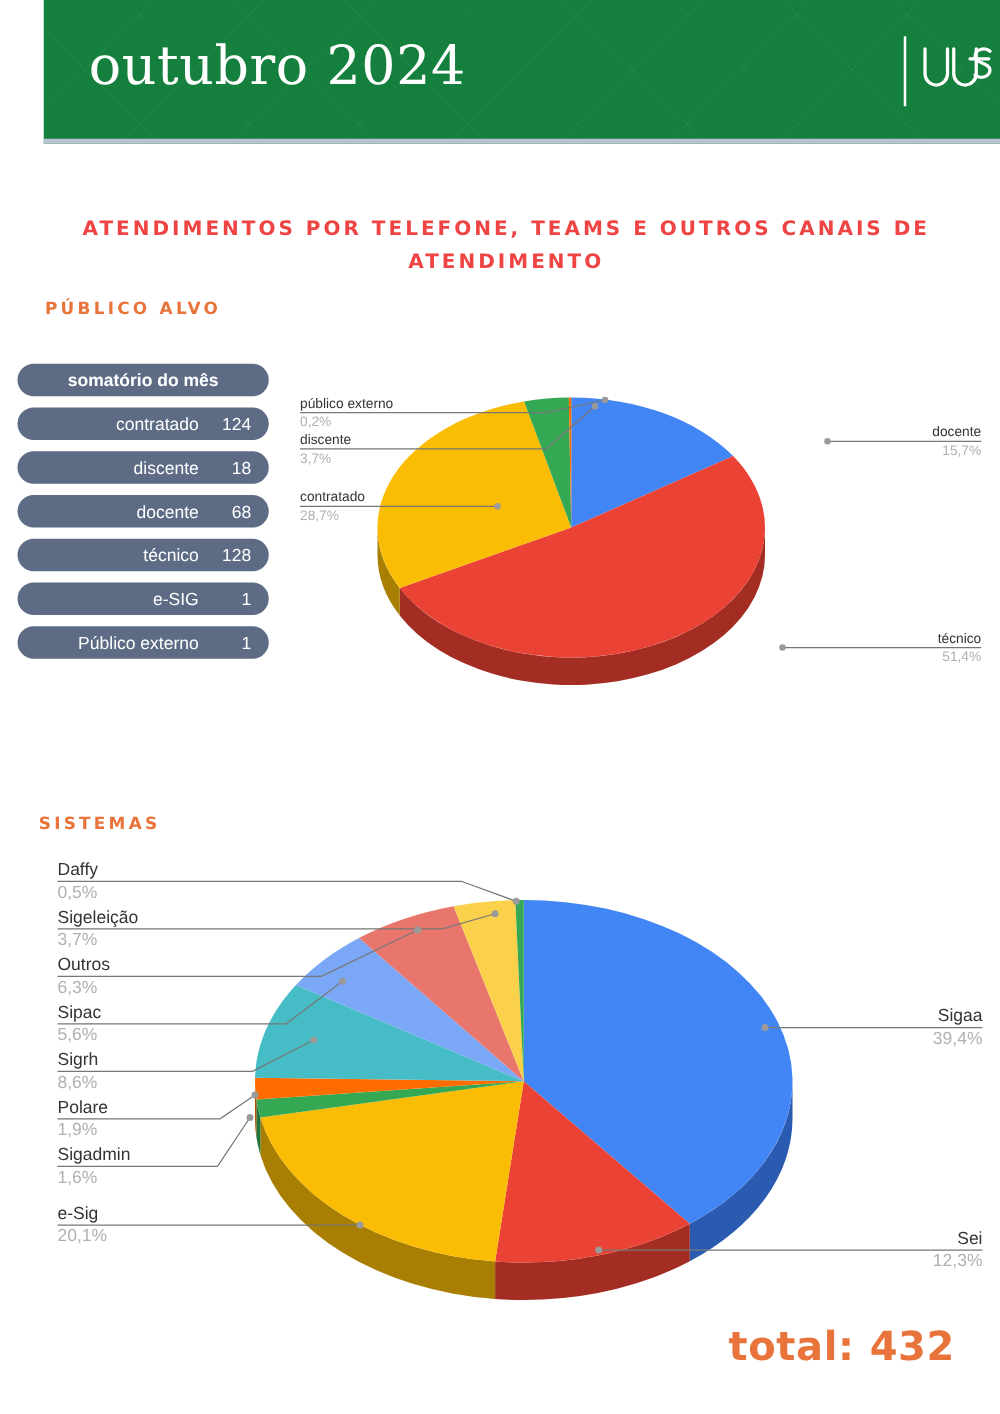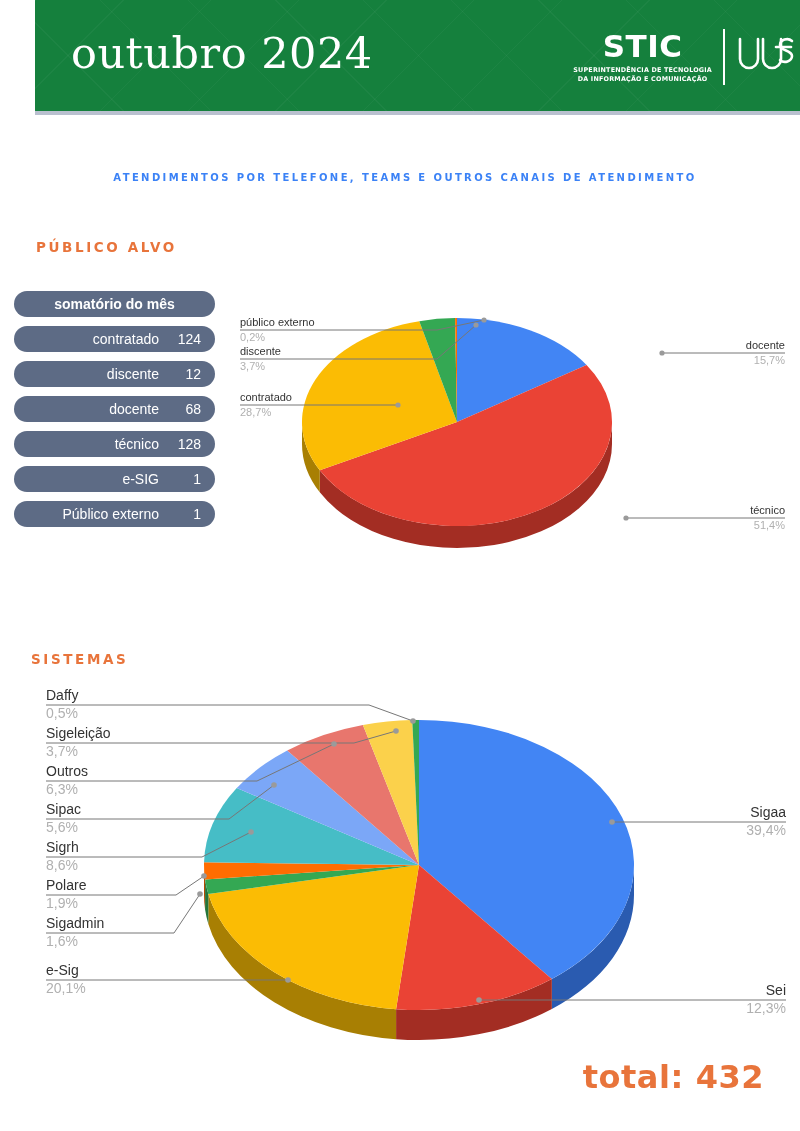--- a/index.html
+++ b/index.html
@@ -64,22 +64,22 @@
   }
   .logo-divider { width: 2px; height: 56px; background: #fff; }
   .logo-ufs { padding-left: 10px; }
 
   
   .chart-title {
     position: absolute;
     left: 60px; top: 170px;
     width: 690px;
     text-align: center;
-    color: #3b82f6;
-    font-size: 10px;
+    color: #ef4444;
+    font-size: 16px;
     font-weight: 700;
     letter-spacing: 2.4px;
     line-height: 1.65;
     font-family: "DejaVu Sans", sans-serif;
   }
   .section-label {
     position: absolute;
     color: #E8743B;
     font-size: 13.5px;
     font-weight: 700;
@@ -131,25 +131,20 @@
   .total-footer .tf-num { margin-left: 12px; }
 </style>
 </head>
 <body>
 
 <div class="header">
   <div class="header-weave"></div>
   <div class="month-title">outubro 2024</div>
 
   <div class="logo">
-    <div class="logo-left">
-      <div class="logo-stic">STIC</div>
-      <div class="logo-sub">SUPERINTENDÊNCIA DE TECNOLOGIA</div>
-      <div class="logo-sub" style="margin-top:0">DA INFORMAÇÃO E COMUNICAÇÃO</div>
-    </div>
     <div class="logo-divider"></div>
     <div class="logo-ufs">
       <svg width="62" height="52" viewBox="0 0 62 52" aria-hidden="true">
         <g fill="none" stroke="#ffffff" stroke-width="2.6" stroke-linejoin="round" stroke-linecap="round">
           <path d="M5 10 L5 30 a9 9 0 0 0 18 0 L23 10"></path>
           <path d="M28 10 L28 30 a9 9 0 0 0 18 0 L46 10"></path>
           <path d="M41 18 L56 18"></path>
           <path d="M57 12 a7 6 0 0 0 -12 4 c0 6 12 5 12 11 a7 6 0 0 1 -12 4"></path>
         </g>
       </svg>
@@ -165,21 +160,21 @@
   <div class="pill pill-header">
     <span>somatório do mês</span>
   </div>
 
   <div class="pill">
     <span class="pill-label">contratado</span>
     <span class="pill-value">124</span>
   </div>
   <div class="pill">
     <span class="pill-label">discente</span>
-    <span class="pill-value">12</span>
+    <span class="pill-value">18</span>
   </div>
   <div class="pill">
     <span class="pill-label">docente</span>
     <span class="pill-value">68</span>
   </div>
   <div class="pill">
     <span class="pill-label">técnico</span>
     <span class="pill-value">128</span>
   </div>
   <div class="pill">

